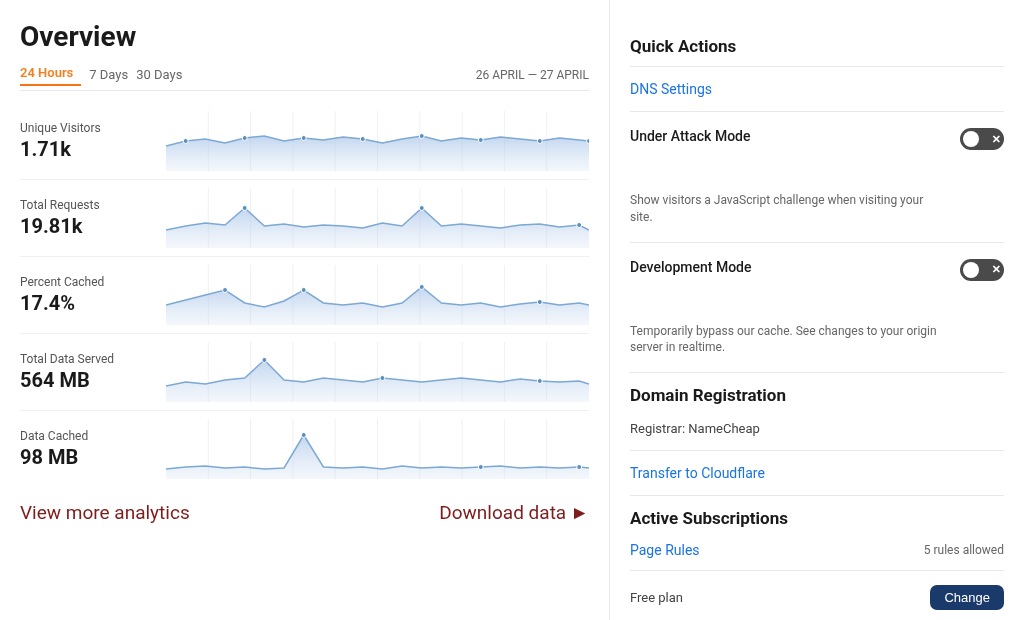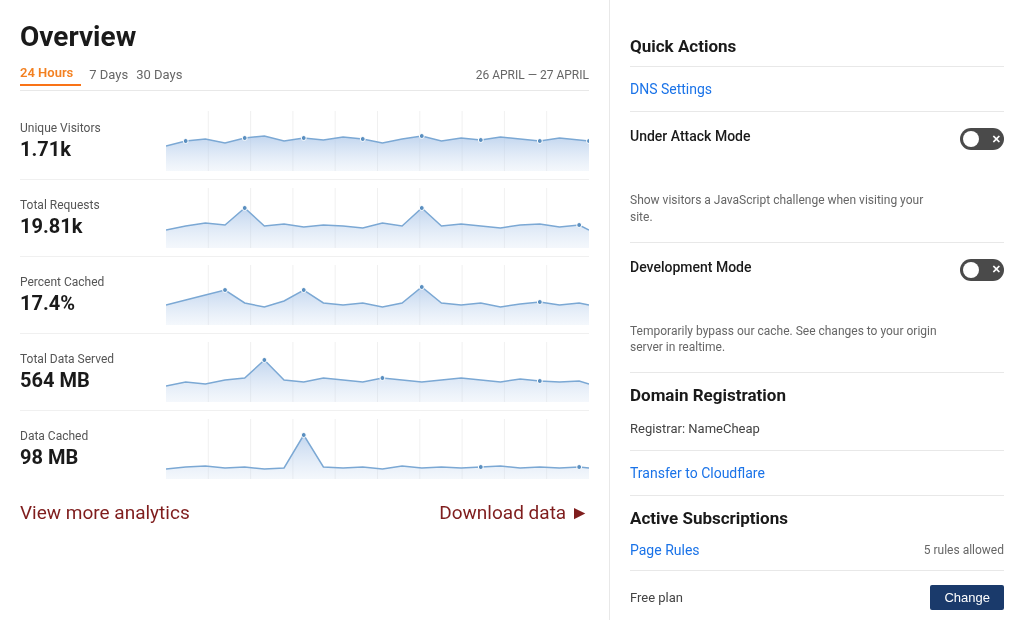--- a/index.html
+++ b/index.html
@@ -191,21 +191,21 @@
       padding: 6px 0;
     }
     .plan-name {
       font-size: 13px;
       color: #444;
     }
     .change-btn {
       background: #1a3a6b;
       color: white;
       border: none;
-      border-radius: 2px;
+      border-radius: 7px;
       padding: 5px 14px;
       font-size: 13px;
       cursor: pointer;
     }
 
     .support-section {
       margin-top: 14px;
     }
   </style>
 </head>

